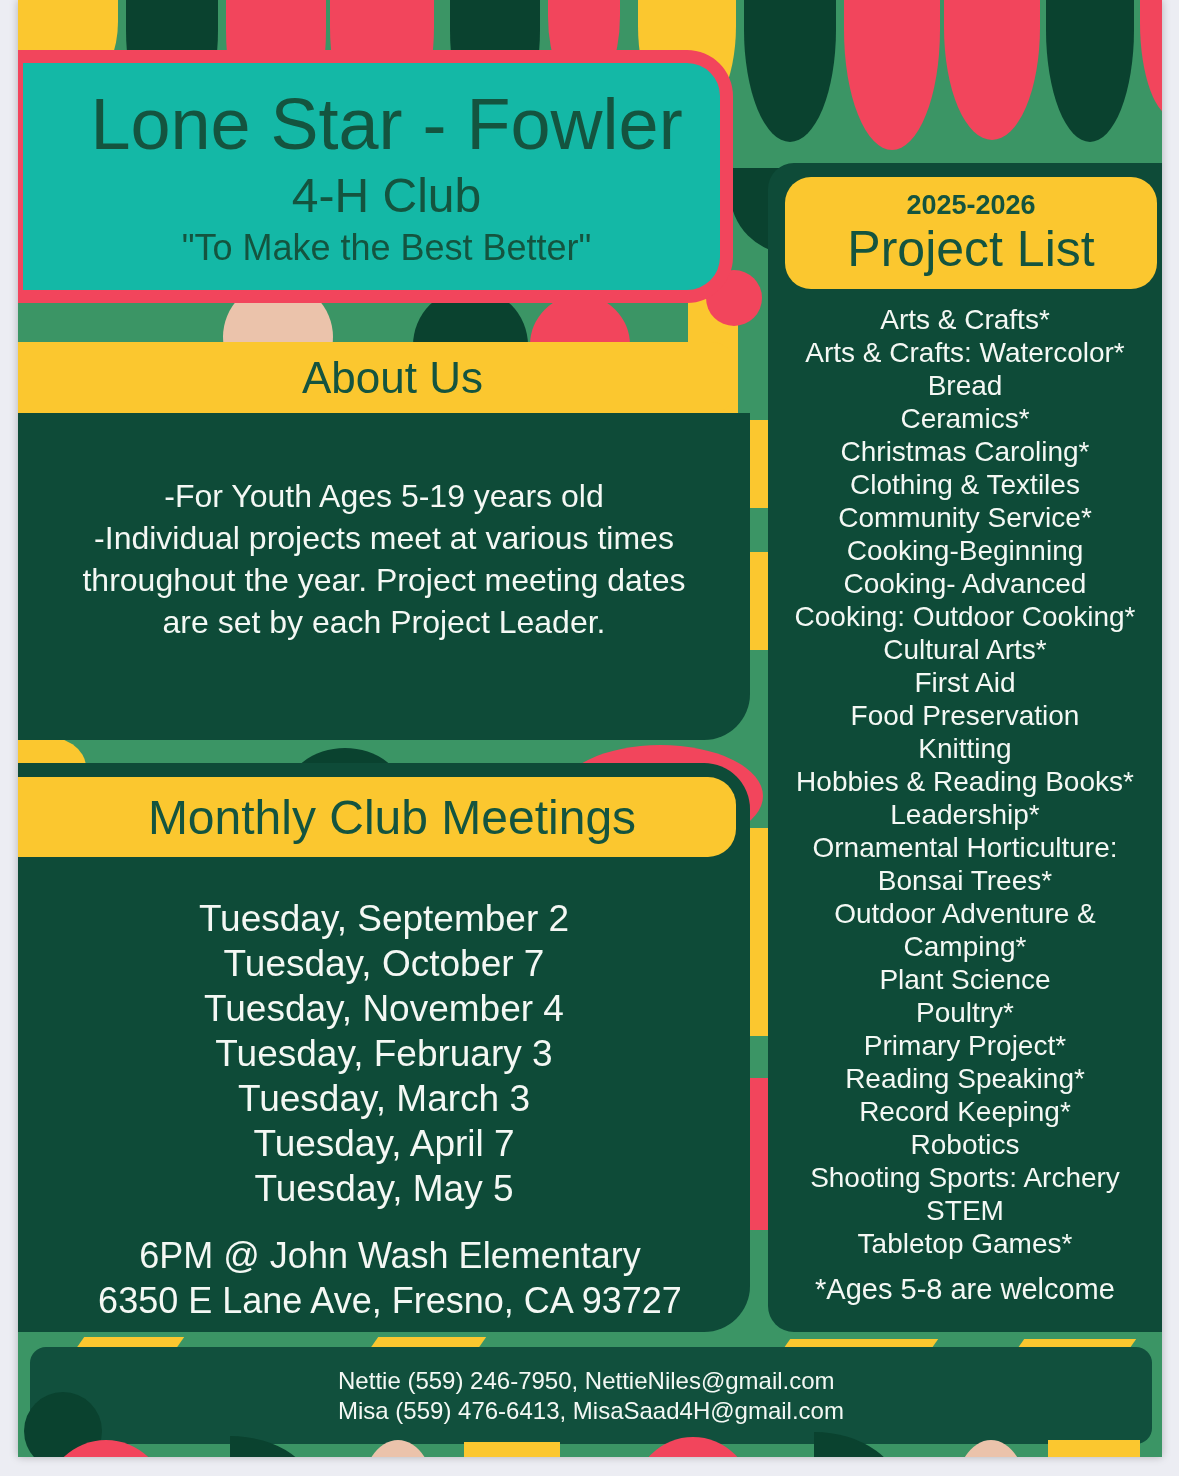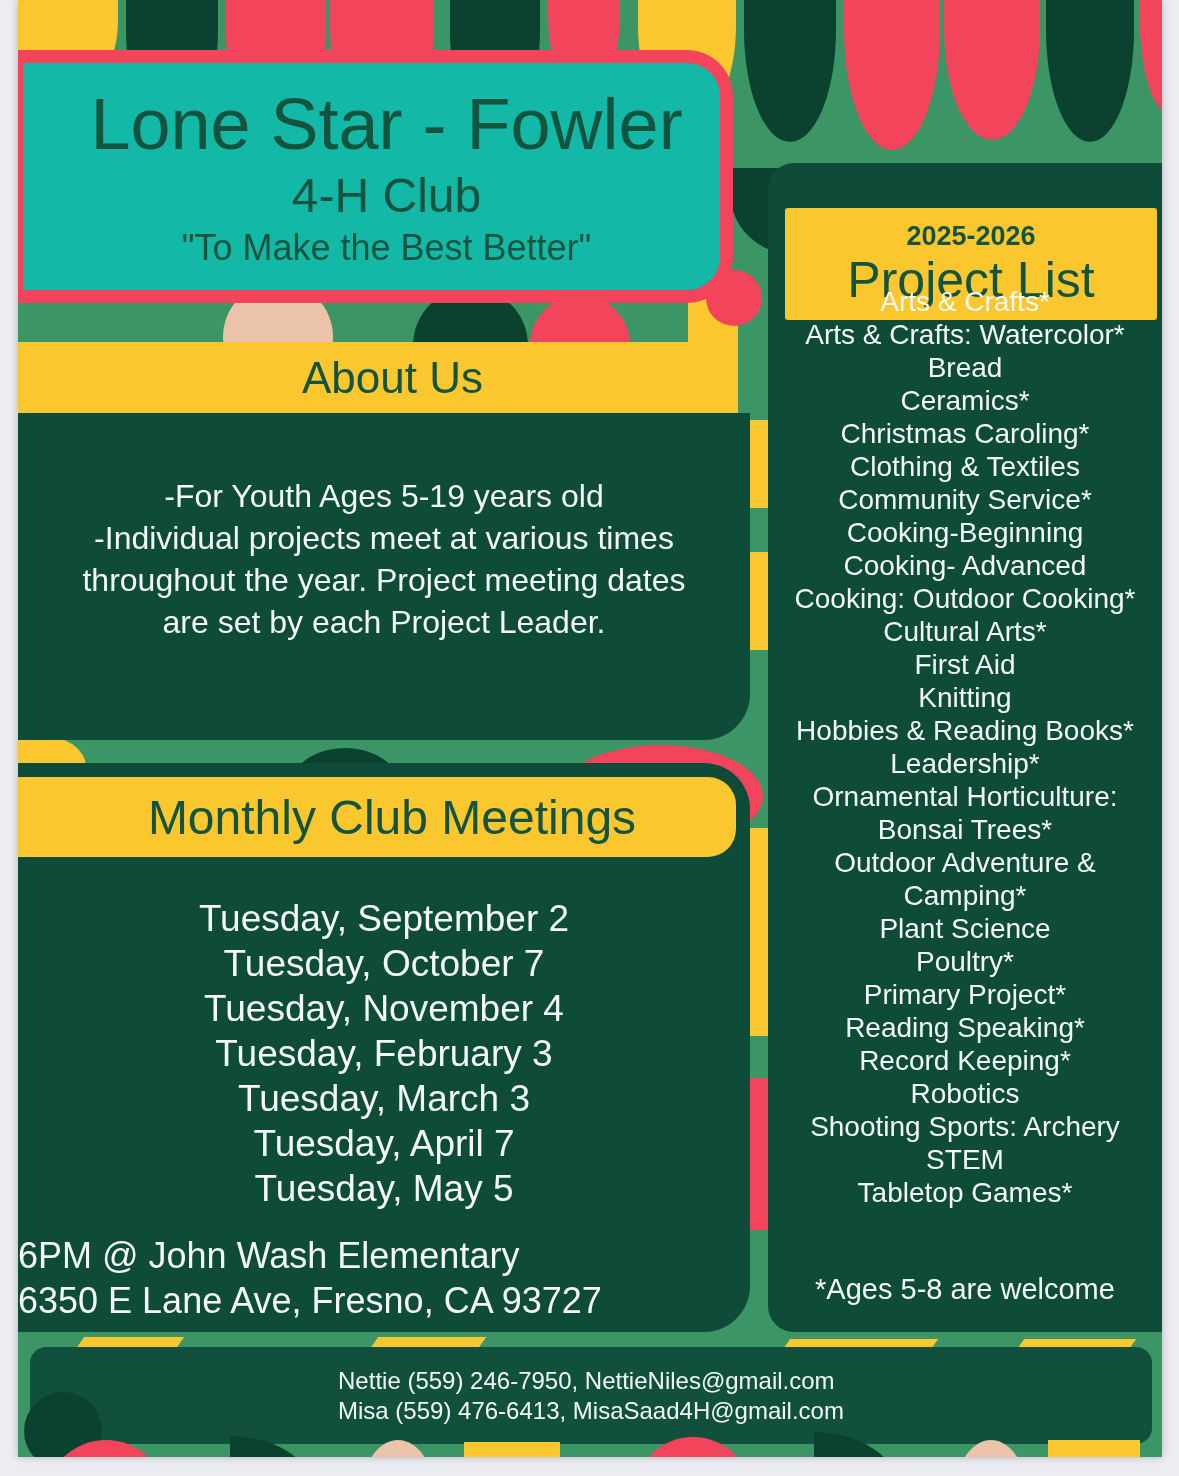--- a/index.html
+++ b/index.html
@@ -31,31 +31,31 @@
   .about-line{font-size:32px;line-height:42px;color:#F4F8F4;white-space:nowrap;}
 
   .meet-box{position:absolute;left:0;top:763px;width:732px;height:569px;
     background:#0E4B38;border-radius:0 46px 46px 0;z-index:1;}
   .meet-bar{position:absolute;left:0;top:14px;width:718px;height:80px;
     background:#FBC72F;border-radius:0 28px 28px 0;
     display:flex;align-items:center;justify-content:center;padding-left:30px;box-sizing:border-box;}
   .meet-bar span{font-size:48px;color:#14543F;white-space:nowrap;}
   .dates{position:absolute;left:0;top:133px;width:100%;text-align:center;}
   .date-line{font-size:37px;line-height:45px;color:#F4F8F4;white-space:nowrap;}
-  .location{position:absolute;left:0;top:470px;width:100%;}
+  .location{position:absolute;left:6px;top:470px;width:100%;text-align:center;}
   .loc-line{font-size:36px;line-height:45px;color:#F4F8F4;white-space:nowrap;}
 
   .proj-panel{position:absolute;left:750px;top:163px;width:394px;height:1169px;
     background:#0E4B38;border-radius:26px 0 0 26px;z-index:1;}
   .proj-header{position:absolute;left:17px;top:14px;width:372px;height:112px;
-    background:#FBC72F;border-radius:3px;display:flex;flex-direction:column;
-    align-items:center;justify-content:center;margin-top:31px;}
+    background:#FBC72F;border-radius:26px;display:flex;flex-direction:column;
+    align-items:center;justify-content:center;}
   .proj-year{font-size:27px;line-height:32px;font-weight:bold;color:#14543F;}
   .proj-title{font-size:50px;line-height:56px;color:#14543F;white-space:nowrap;}
-  .proj-items{position:absolute;left:2px;top:122px;width:390px;text-align:center;}
+  .proj-items{position:absolute;left:2px;top:140px;width:390px;text-align:center;}
   .proj-item{font-size:28px;line-height:33px;color:#F4F8F4;}
   .proj-note{position:absolute;left:0;top:1110px;width:100%;text-align:center;
     font-size:29px;color:#F4F8F4;white-space:nowrap;}
 
   .contact-band{position:absolute;left:12px;top:1347px;width:1122px;height:97px;
     background:#11503D;border-radius:16px;z-index:3;
     display:flex;align-items:center;justify-content:center;}
   .contact-lines{text-align:left;}
   .contact-line{font-size:24px;line-height:30px;color:#F4F8F4;white-space:nowrap;}
 </style>
@@ -160,20 +160,21 @@
           <div class="proj-item">Bread</div>
           <div class="proj-item">Ceramics*</div>
           <div class="proj-item">Christmas Caroling*</div>
           <div class="proj-item">Clothing &amp; Textiles</div>
           <div class="proj-item">Community Service*</div>
           <div class="proj-item">Cooking-Beginning</div>
           <div class="proj-item">Cooking- Advanced</div>
           <div class="proj-item">Cooking: Outdoor Cooking*</div>
           <div class="proj-item">Cultural Arts*</div>
           <div class="proj-item">First Aid</div>
+          <div class="proj-item">Food Preservation</div>
           <div class="proj-item">Knitting</div>
           <div class="proj-item">Hobbies &amp; Reading Books*</div>
           <div class="proj-item">Leadership*</div>
           <div class="proj-item">Ornamental Horticulture: Bonsai Trees*</div>
           <div class="proj-item">Outdoor Adventure &amp; Camping*</div>
           <div class="proj-item">Plant Science</div>
           <div class="proj-item">Poultry*</div>
           <div class="proj-item">Primary Project*</div>
           <div class="proj-item">Reading Speaking*</div>
           <div class="proj-item">Record Keeping*</div>

